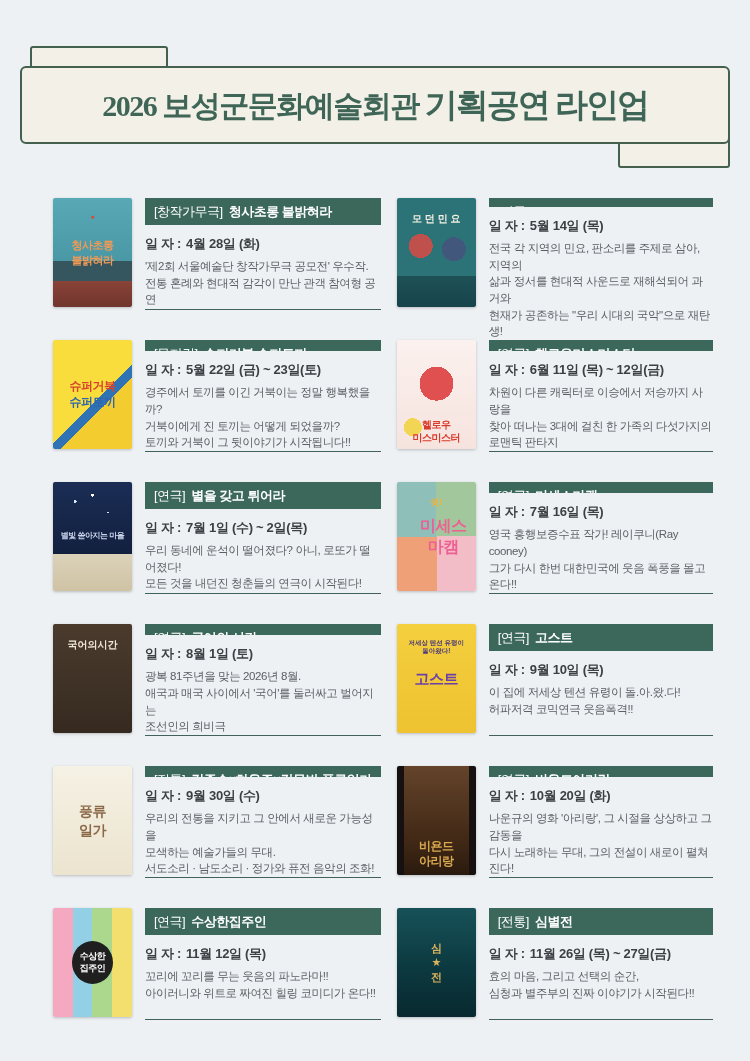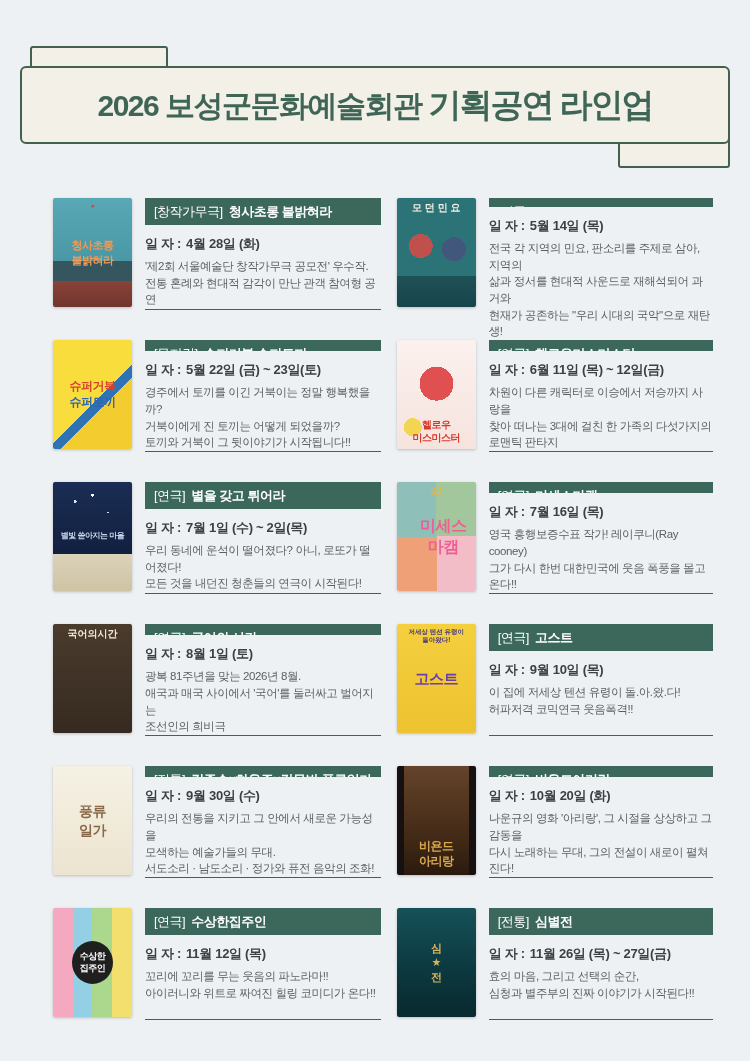--- a/index.html
+++ b/index.html
@@ -5,21 +5,21 @@
   * { margin:0; padding:0; box-sizing:border-box; }
   html,body { width:750px; }
   body {
     height:1061px;
     background:#edf1f4;
     font-family:"Liberation Sans","DejaVu Sans",sans-serif;
     overflow:hidden;
   }
 
   
-  .banner { position:relative; margin:46px 20px 0; height:124px; }
+  .banner { position:relative; margin:46px 20px 0; height:124px;font-family:Liberation Serif, serif; }
   .banner-tab {
     position:absolute; background:#f2f0e7;
     border:2.5px solid #44604f; border-radius:3px;
   }
   .banner-tab-tl { top:0; left:10px; width:138px; height:32px; }
   .banner-tab-br { top:90px; right:0; width:112px; height:32px; }
   .banner-main {
     position:absolute; top:20px; left:0; right:0; height:78px;
     background:#f2f0e7; border:2.5px solid #44604f; border-radius:6px;
     display:flex; align-items:center; justify-content:center;
@@ -40,21 +40,21 @@
 
   
   .poster {
     width:79px; height:109px; flex:none; position:relative;
     display:flex; flex-direction:column; align-items:center;
     padding:5px 2px; overflow:hidden; border-radius:2px;
     box-shadow:0 1px 3px rgba(0,0,0,.22);
     justify-content:center;
   }
   .poster-top {
-    position:absolute; top:4px; left:0; right:0;
+    position:absolute; top:15px; left:0; right:0;
     text-align:center; font-weight:700; white-space:pre-line; line-height:1.2;
   }
   .poster-label, .poster-label2 {
     white-space:pre-line; text-align:center;
     font-weight:800; line-height:1.3; letter-spacing:-0.5px;
   }
   .poster-label2 { font-size:12px; }
 
   
   .event-info { flex:1; min-width:0; display:flex; flex-direction:column; }

